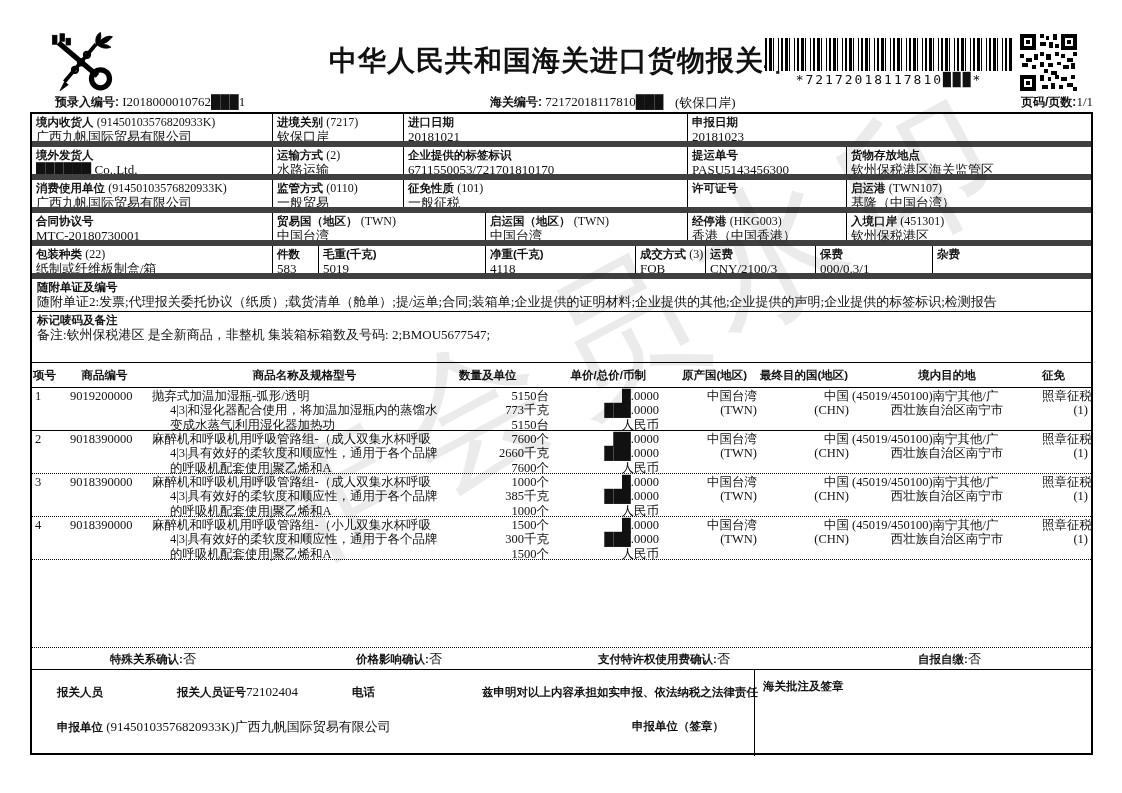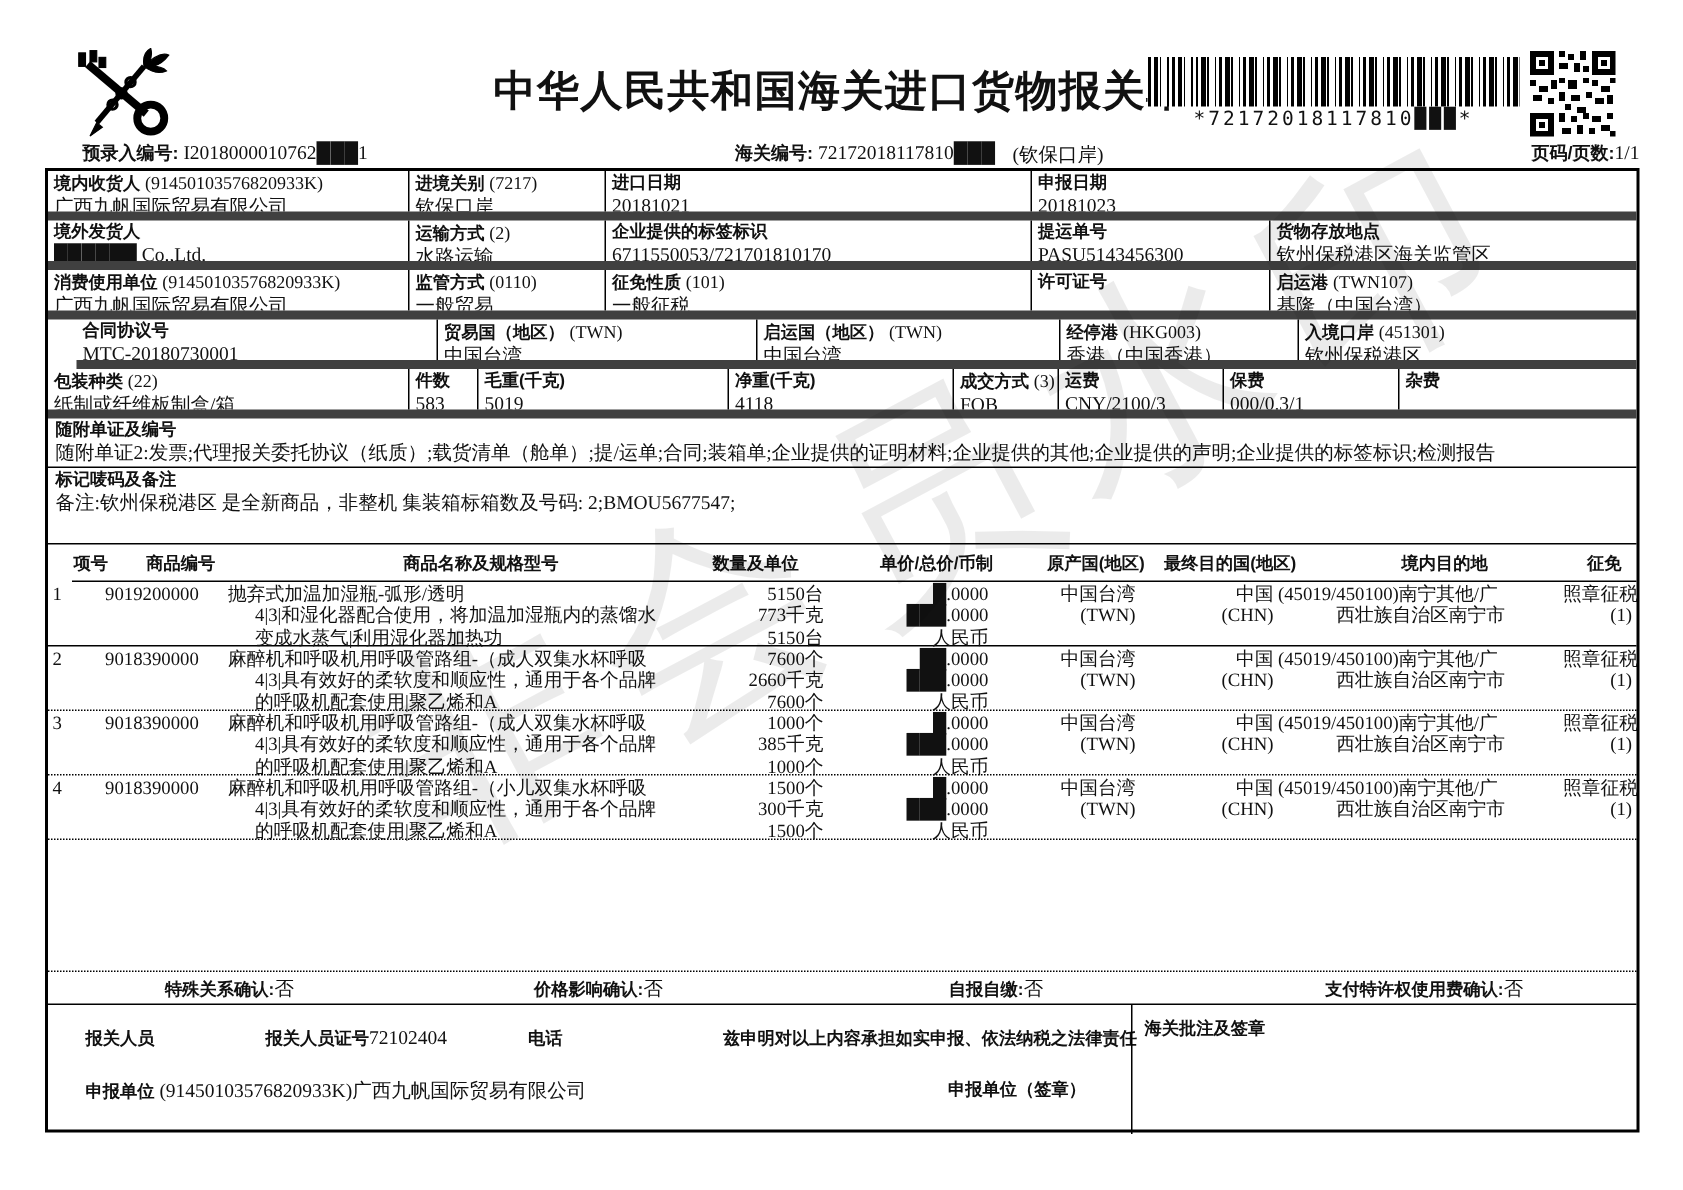--- a/index.html
+++ b/index.html
@@ -20,33 +20,33 @@
   .infoline b{font-family:"Liberation Sans",sans-serif;font-size:12px;}
   .il-pre{position:absolute;left:25px;}
   .il-cus{position:absolute;left:460px;}
   .il-port{position:absolute;left:645px;}
   .il-page{position:absolute;right:0;}
   
   .form{position:absolute;left:30px;top:112px;width:1063px;height:643px;
         border:2px solid #000;box-sizing:border-box;background:transparent;}
   .grid{display:grid;box-sizing:border-box;border-bottom:6px solid #404040;}
   .r135{grid-template-columns:240px 131px 284px 159px 245px;height:33px;}
-  .r4{grid-template-columns:240px 213px 202px 159px 245px;height:33px;margin-left:19px;}
+  .r4{grid-template-columns:240px 213px 202px 159px 245px;height:33px;}
   .r5{grid-template-columns:240px 46px 167px 150px 70px 110px 117px 159px;height:33px;}
   .cell{box-sizing:border-box;border-left:1px solid #000;padding:1px 4px;overflow:hidden;white-space:nowrap;}
   .cell:first-child{border-left:none;}
   .lab{font-family:"Liberation Sans",sans-serif;font-size:11.5px;font-weight:700;line-height:14px;}
   .lab .code{font-family:"Liberation Serif",serif;font-weight:400;font-size:12px;}
   .val{font-size:13px;line-height:15px;}
   .wide{height:33px;border-bottom:1px solid #000;padding:1px 5px;box-sizing:border-box;overflow:hidden;white-space:nowrap;}
   .marks{height:51px;}
   
   .ghead{display:grid;grid-template-columns:25px 95px 305px 95px 110px 98px 92px 190px 49px;
     height:25px;border-bottom:1.5px solid #000;box-sizing:border-box;align-items:center;
-    font-family:"Liberation Sans",sans-serif;font-weight:700;font-size:11.5px;white-space:nowrap;margin-left:16px;}
+    font-family:"Liberation Sans",sans-serif;font-weight:700;font-size:11.5px;white-space:nowrap;}
   .grow{display:grid;grid-template-columns:25px 95px 305px 95px 110px 98px 92px 190px 49px;
     box-sizing:border-box;font-size:12.5px;line-height:14.3px;padding-top:1px;height:43px;}
   .grow.solid{border-bottom:1px solid #000;}
   .grow.dot{border-bottom:1px dotted #000;}
   .c{overflow:visible;white-space:nowrap;}
   .c.no{padding-left:3px;}
   .c.code{padding-left:13px;}
   .c.name .ind{padding-left:18px;}
   .rgt{text-align:right;padding-right:3px;}
   .ctr{text-align:center;}
@@ -451,22 +451,22 @@
         <div>照章征税</div>
           <div>(1)</div>
       </div>
     </div>
 
     <div class="spacer"></div>
 
     <div class="confirm">
       <div class="item"><b>特殊关系确认:</b><span>否</span></div>
       <div class="item"><b>价格影响确认:</b><span>否</span></div>
+      <div class="item"><b>支付特许权使用费确认:</b><span>否</span></div>
       <div class="item"><b>自报自缴:</b><span>否</span></div>
-      <div class="item"><b>支付特许权使用费确认:</b><span>否</span></div>
     </div>
 
     <div class="footer">
       <span class="fitem" style="left:25px;top:14px;"><b>报关人员</b></span>
       <span class="fitem" style="left:145px;top:14px;"><b>报关人员证号</b><span>72102404</span></span>
       <span class="fitem" style="left:320px;top:14px;"><b>电话</b></span>
       <span class="fitem" style="left:450px;top:14px;"><b>兹申明对以上内容承担如实申报、依法纳税之法律责任</b></span>
       <span class="fitem" style="left:25px;top:48px;"><b>申报单位</b> <span>(91450103576820933K)广西九帆国际贸易有限公司</span></span>
       <span class="fitem" style="left:600px;top:48px;"><b>申报单位（签章）</b></span>
       <div class="fright"><b>海关批注及签章</b></div>

